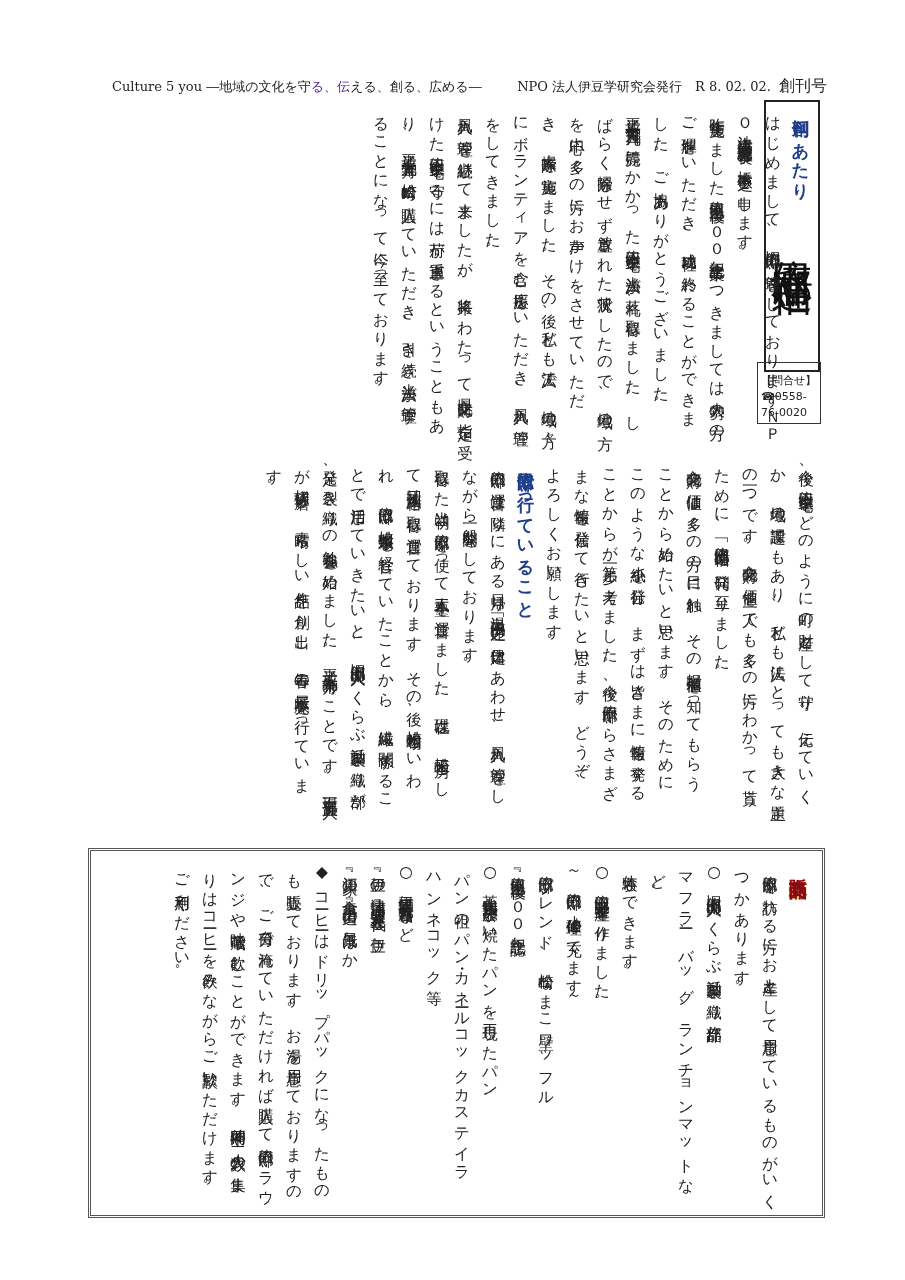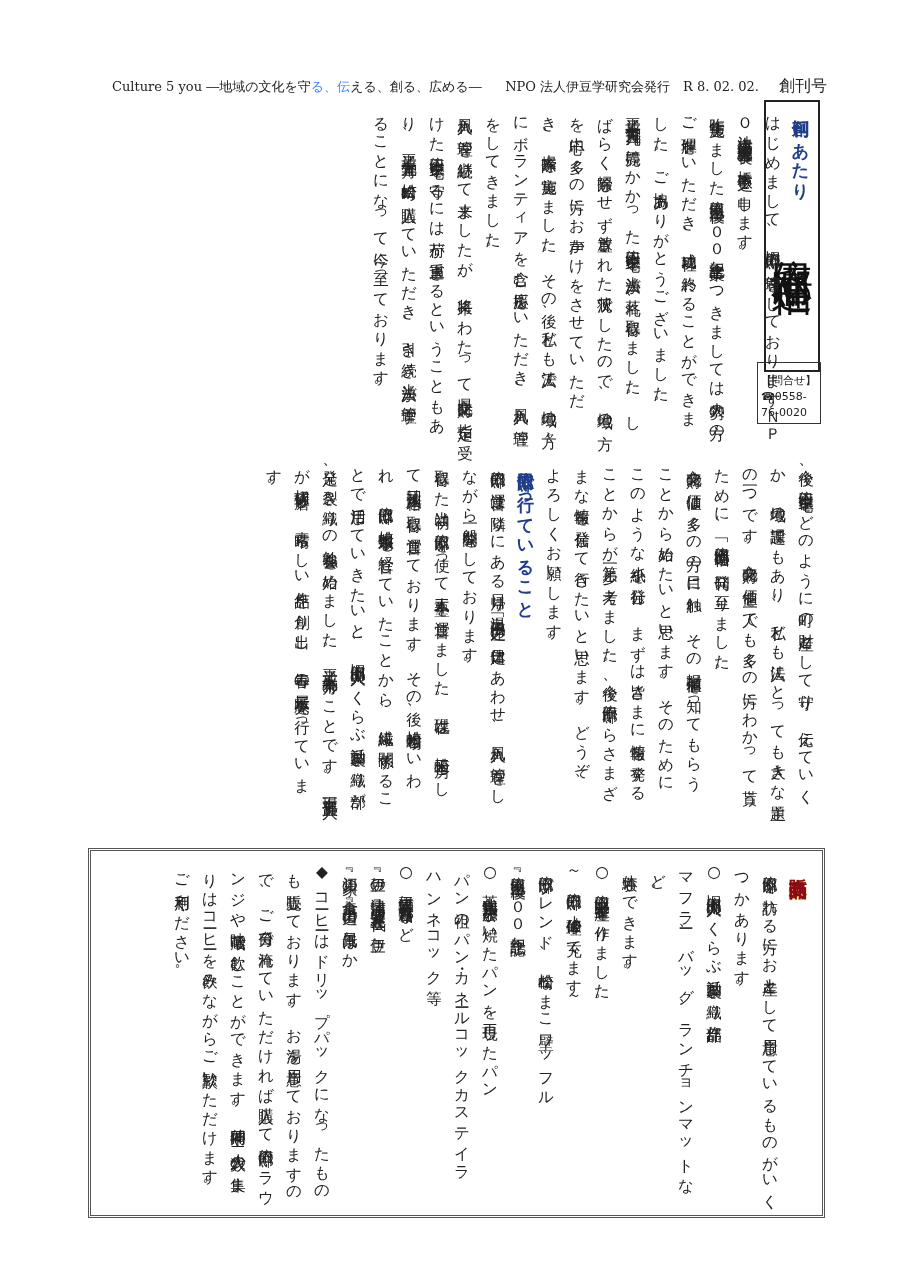--- a/index.html
+++ b/index.html
@@ -2,22 +2,22 @@
 <html><head>
 <meta charset="utf-8">
 <style>
   html, body { margin: 0; padding: 0; background: #ffffff; }
   body { width: 905px; height: 1280px; position: relative; overflow: hidden;
          font-family: "DejaVu Serif", "Liberation Serif", serif; color: #222; }
   .header-line { position: absolute; top: 76px; left: 112px; width: 715px; height: 22px;
                  font-size: 13px; white-space: nowrap; }
   .header-line .left { position: absolute; left: 0; top: 2px; }
   .header-line .right { position: absolute; right: 0; top: 0; }
-  .header-line .green { color: #3b82f6; }
-  .header-line .issue { font-size: 16px; margin-left: 20px; }
+  .header-line .green { color: #4c1d95; }
+  .header-line .issue { font-size: 16px; margin-left: 8px; }
   .title-box { position: absolute; left: 764px; top: 100px; width: 52px; height: 268px;
                border: 2px solid #222; display: flex; align-items: center; justify-content: center; }
   .title-box .title { writing-mode: vertical-rl; font-family: "DejaVu Sans", sans-serif;
                       font-size: 42px; letter-spacing: 4px; color: #111; }
   .contact-box { position: absolute; left: 757px; top: 362px; width: 64px; height: 62px;
                  border: 1px solid #333; font-family: "DejaVu Sans", sans-serif; font-size: 11px;
                  line-height: 16px; padding: 10px 3px; box-sizing: border-box; }
   .col-block { position: absolute; writing-mode: vertical-rl; font-size: 15.5px;
                line-height: 28px; letter-spacing: 1.5px; }
   .heading-blue { color: #1f3d8a; font-family: "DejaVu Sans", sans-serif; font-weight: bold;

